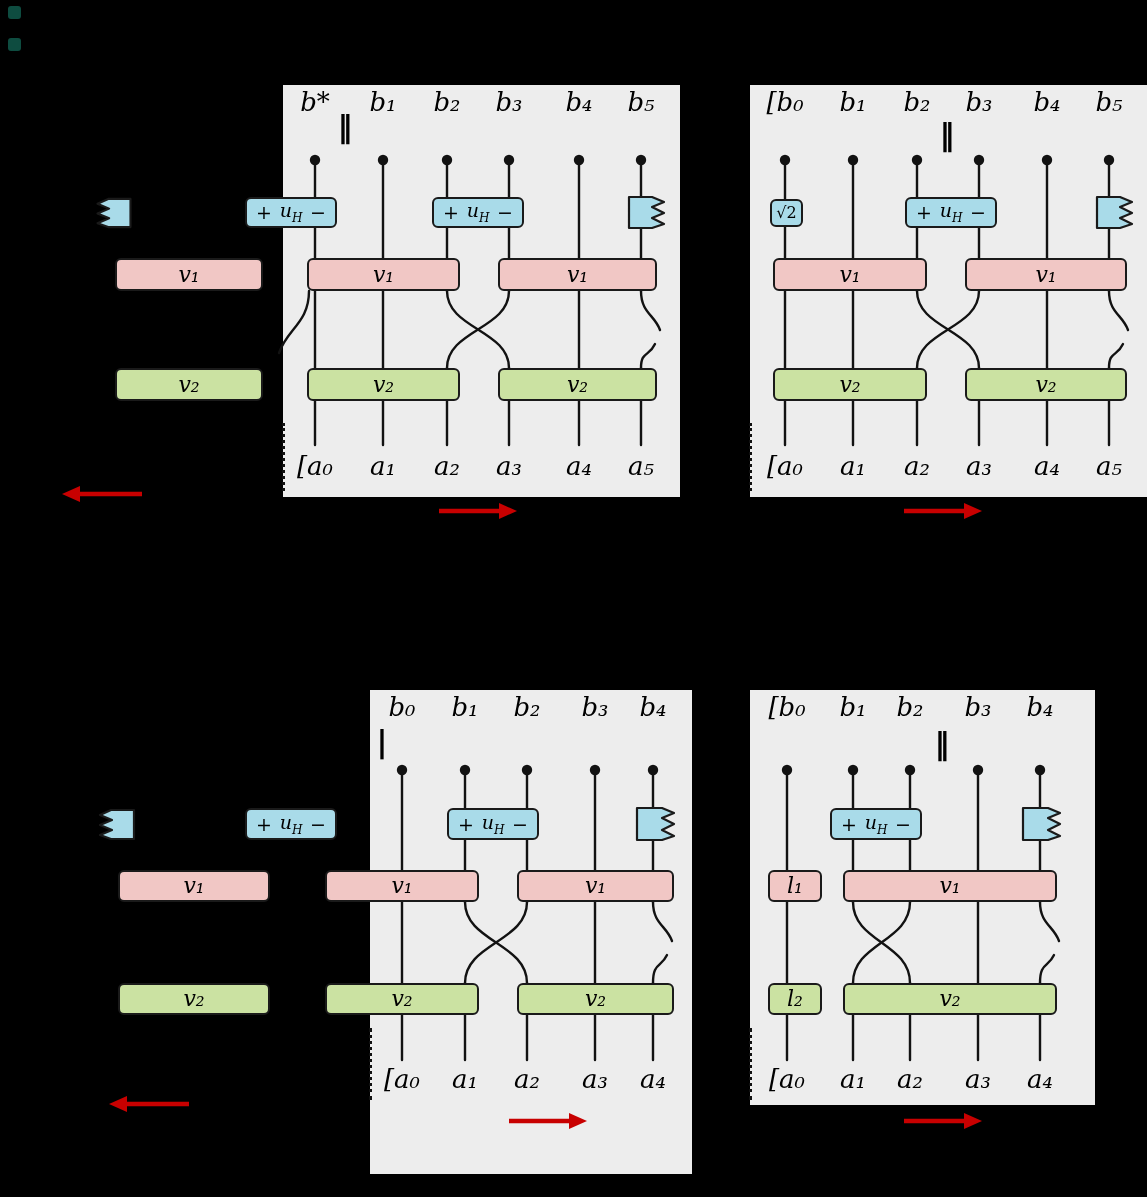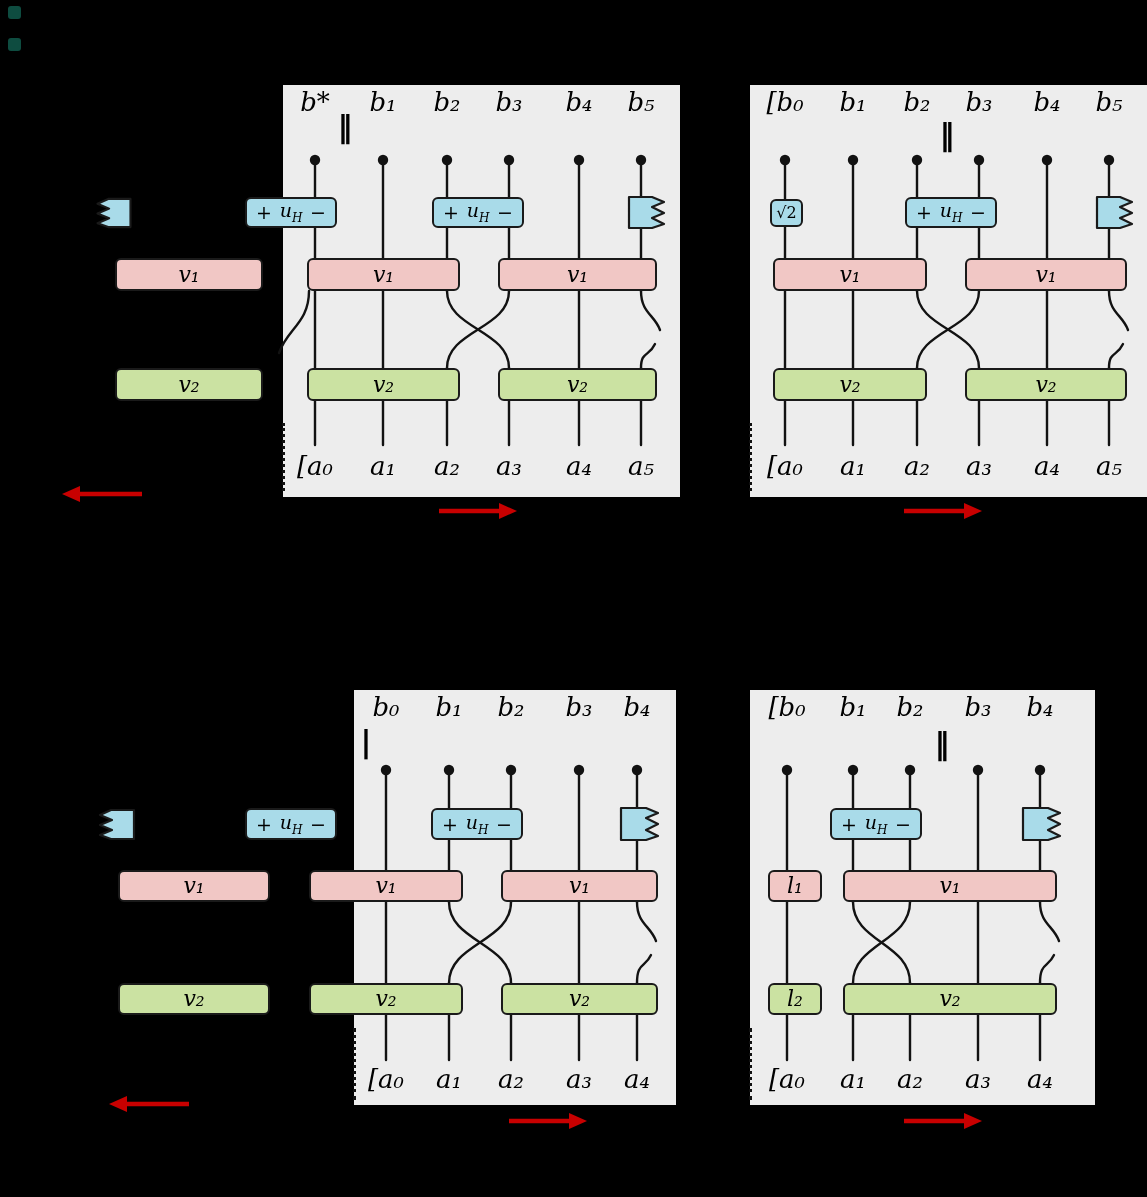--- a/index.html
+++ b/index.html
@@ -209,21 +209,21 @@
     <span>v₁</span>
   </div>
   <div class="box green" style="left:118px;top:983px;width:152px;height:32px">
     <span>v₂</span>
   </div>
   <svg class="arrow" style="left:105px;top:1092px" width="92" height="24" viewBox="0 0 92 24">
     <line x1="84" y1="12" x2="22" y2="12" stroke="#c80000" stroke-width="4.5"></line>
     <polygon points="22,4 4,12 22,20" fill="#c80000"></polygon>
   </svg>
 
-  <div class="panel" style="left:354px;top:690px;width:322px;height:415px">
+  <div class="panel" style="left:370px;top:690px;width:322px;height:484px">
     <svg class="wires" width="322" height="415" viewBox="0 0 322 415" style="overflow:visible">
       <g stroke="#121212" stroke-width="2.4" fill="none" stroke-linecap="round">
         <path d="M32,80 V370"></path>
         <path d="M95,80 V212"></path>
           <path d="M95,293 V370"></path>
         <path d="M157,80 V212"></path>
           <path d="M157,293 V370"></path>
         <path d="M225,80 V370"></path>
         <path d="M283,80 V212"></path>
           <path d="M283,293 V370"></path>

